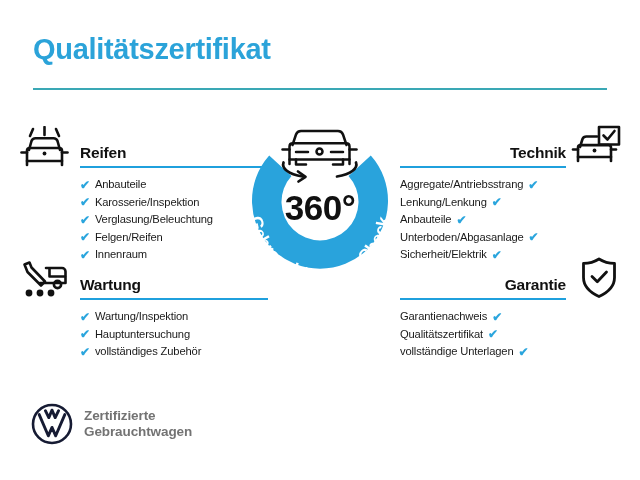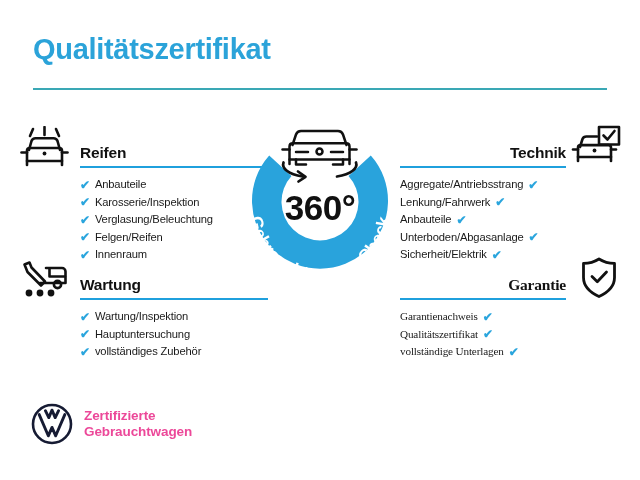--- a/index.html
+++ b/index.html
@@ -45,21 +45,21 @@
     background: #3aa8b5;
   }
 
   
   .section {
     position: absolute;
   }
   .sec-optik   { left: 18px;  top: 126px; width: 250px; }
   .sec-wartung { left: 18px;  top: 258px; width: 250px; }
   .sec-technik { left: 400px; top: 126px; width: 222px; }
-  .sec-garantie{ left: 400px; top: 258px; width: 222px; font-family: Liberation Serif, serif; }
+  .sec-garantie{ left: 400px; top: 258px; width: 222px; }
 
   .sec-head {
     position: relative;
     height: 42px;
   }
   .sec-title {
     position: absolute;
     bottom: 6px;
     font-size: 15.5px;
     font-weight: bold;
@@ -127,21 +127,21 @@
   .footer {
     position: absolute;
     left: 31px;
     top: 403px;
     display: flex;
     align-items: center;
   }
   .vw-logo { width: 42px; height: 42px; flex: 0 0 auto; }
   .footer-text {
     margin-left: 11px;
-    color: #ec4899;
+    color: #737373;
     font-size: 13.5px;
     font-weight: bold;
     line-height: 16.5px;
     letter-spacing: -0.1px;
   }
   .footer-text div { white-space: nowrap; }
 </style>
 </head>
 <body>
 
@@ -250,21 +250,21 @@
       </span>
       <span class="sec-title">Technik</span>
       <span class="sec-rule"></span>
     </div>
     <ul class="items">
       <li class="item">
         <span>Aggregate/Antriebsstrang</span>
         <span class="check">✔</span>
       </li>
       <li class="item">
-        <span>Lenkung/Fahrwerk</span>
+        <span>Lenkung/Lenkung</span>
         <span class="check">✔</span>
       </li>
       <li class="item">
         <span>Anbauteile</span>
         <span class="check">✔</span>
       </li>
       <li class="item">
         <span>Unterboden/Abgasanlage</span>
         <span class="check">✔</span>
       </li>

